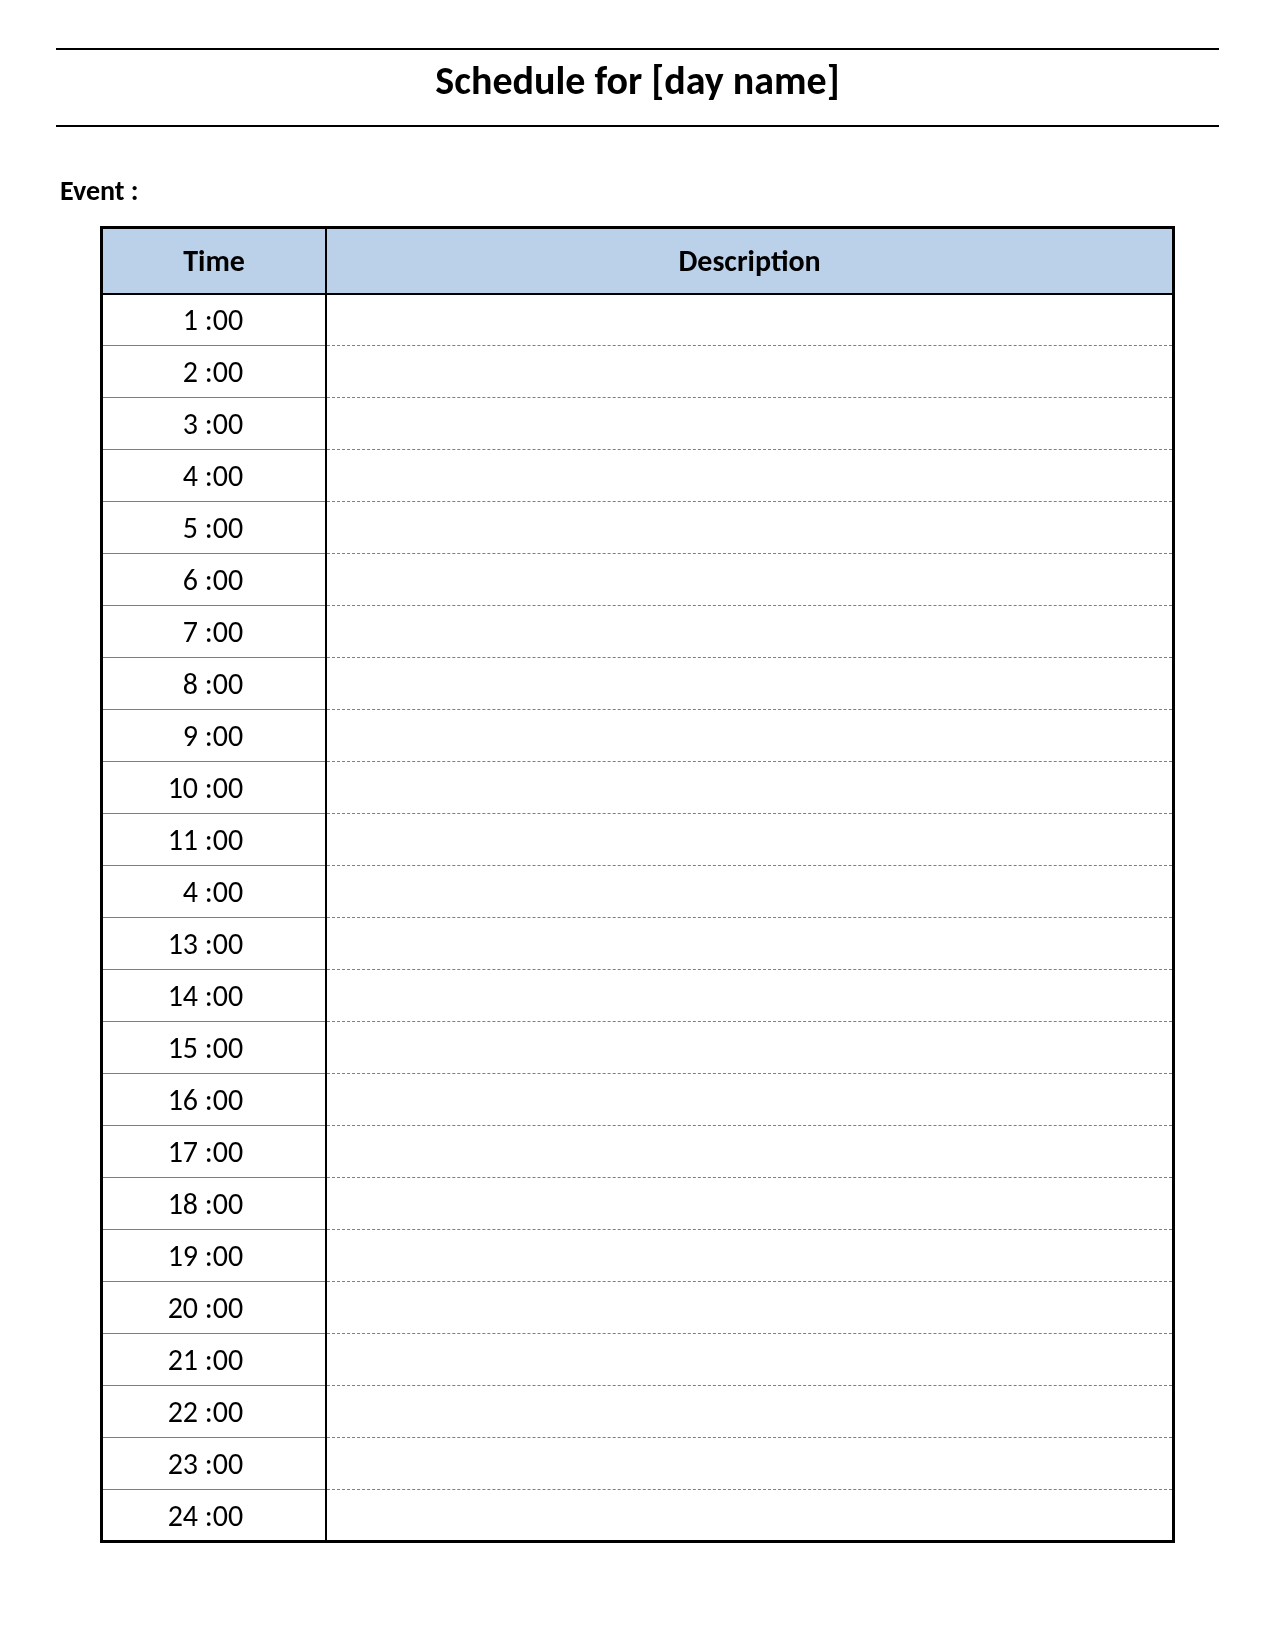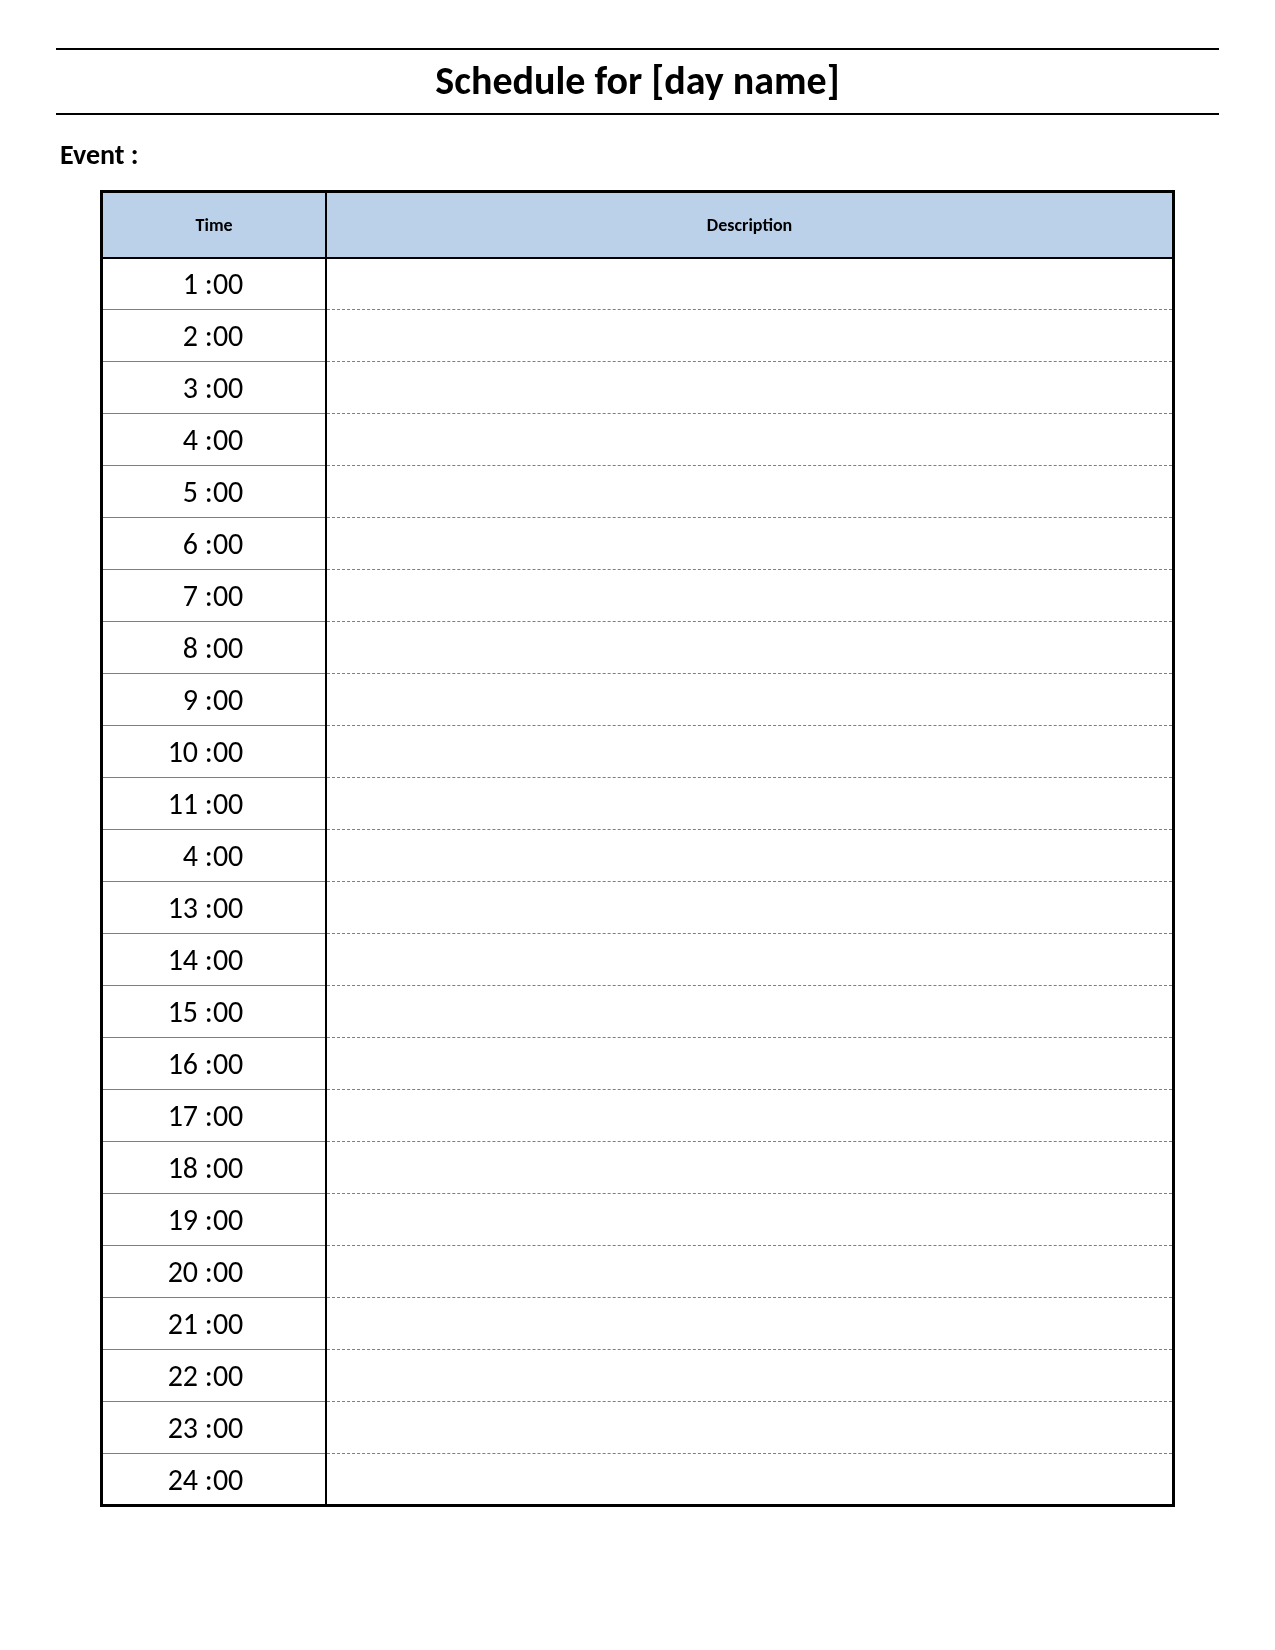--- a/index.html
+++ b/index.html
@@ -14,42 +14,42 @@
   }
   .page {
     width: 1275px;
     height: 1650px;
     padding: 48px 56px 0 56px;
     position: relative;
   }
   .title-block {
     border-top: 2px solid #000;
     border-bottom: 2px solid #000;
-    padding: 6px 0 8px 0;
+    padding: 6px 0 20px 0;
     text-align: center;
-    margin-bottom: 22px;
+    margin-bottom: 46px;
   }
   .title-text {
     font-size: 40px;
     font-weight: 700;
   }
   .event-label {
     font-size: 28px;
     font-weight: 700;
     margin: 0 0 18px 4px;
   }
   .schedule-table {
     width: 1075px;
     margin: 0 auto;
     border-collapse: collapse;
     border: 3px solid #000;
   }
   .schedule-table th {
     background: #bbd1ea;
-    font-size: 18px;
+    font-size: 30px;
     font-weight: 700;
     border: 2px solid #000;
     height: 66px;
     vertical-align: middle;
   }
   .schedule-table th.time-col { width: 225px; }
   .schedule-table th.desc-col { width: 850px; }
   .schedule-table td {
     height: 52px;
     font-size: 30px;

